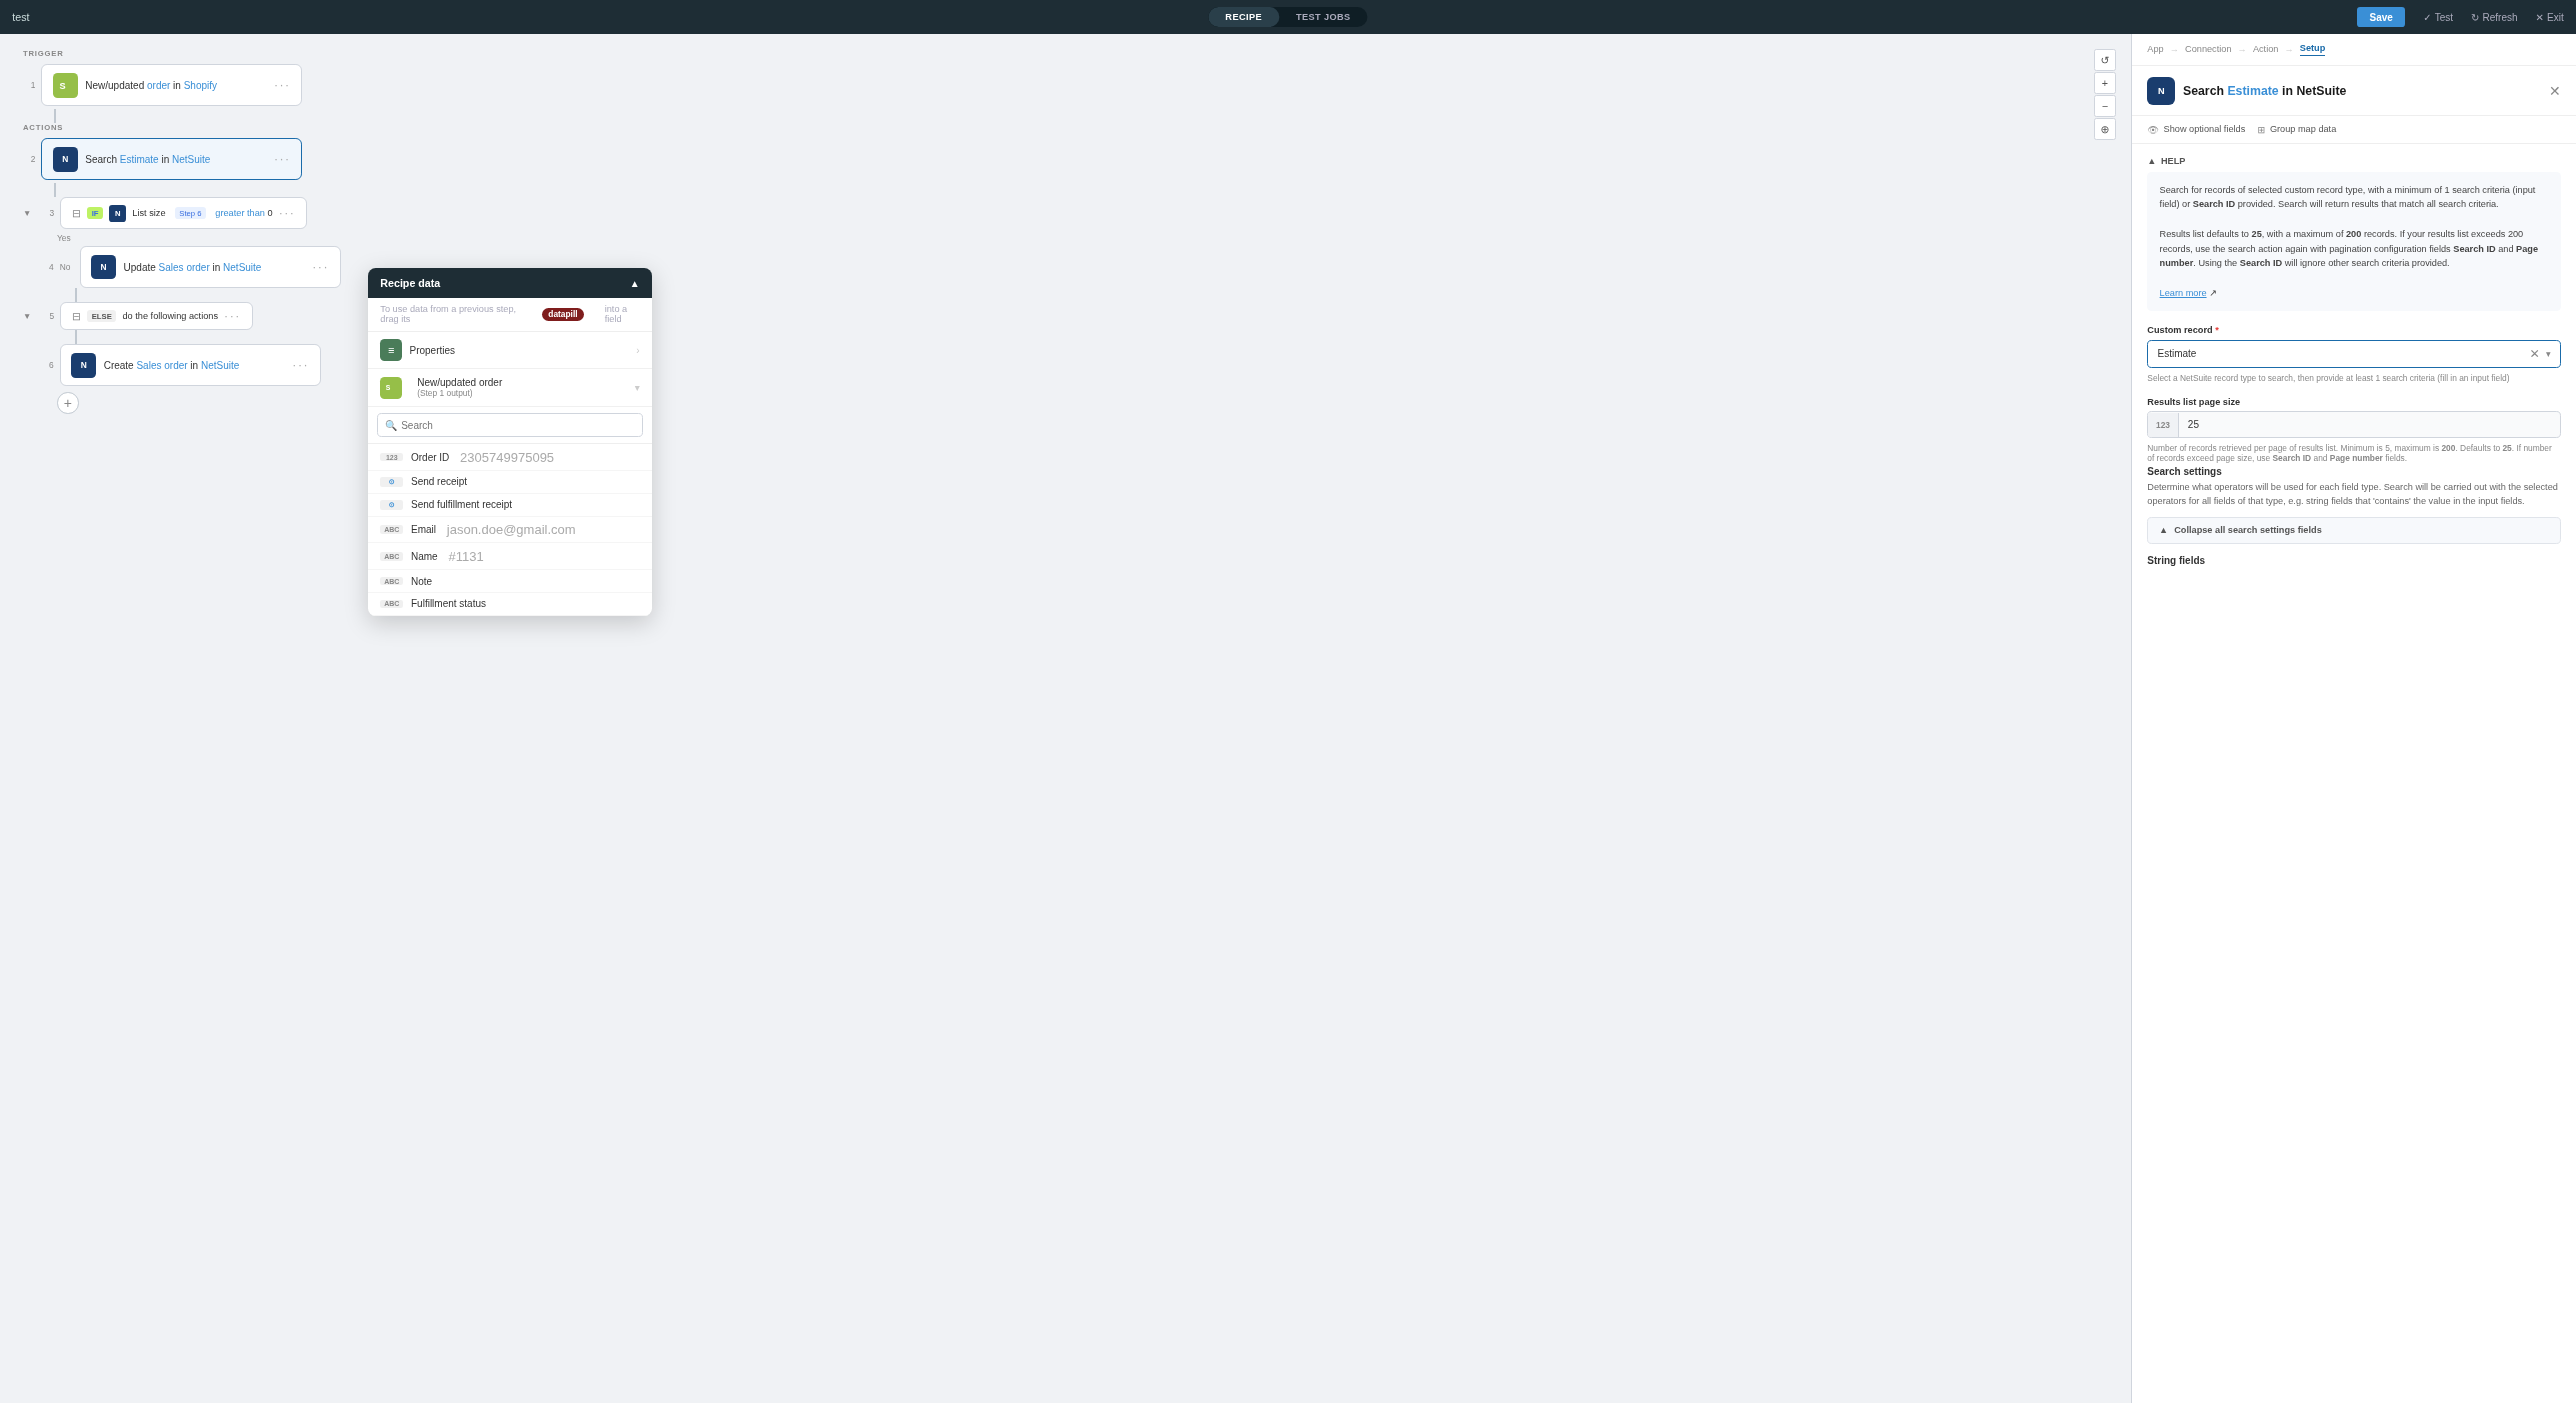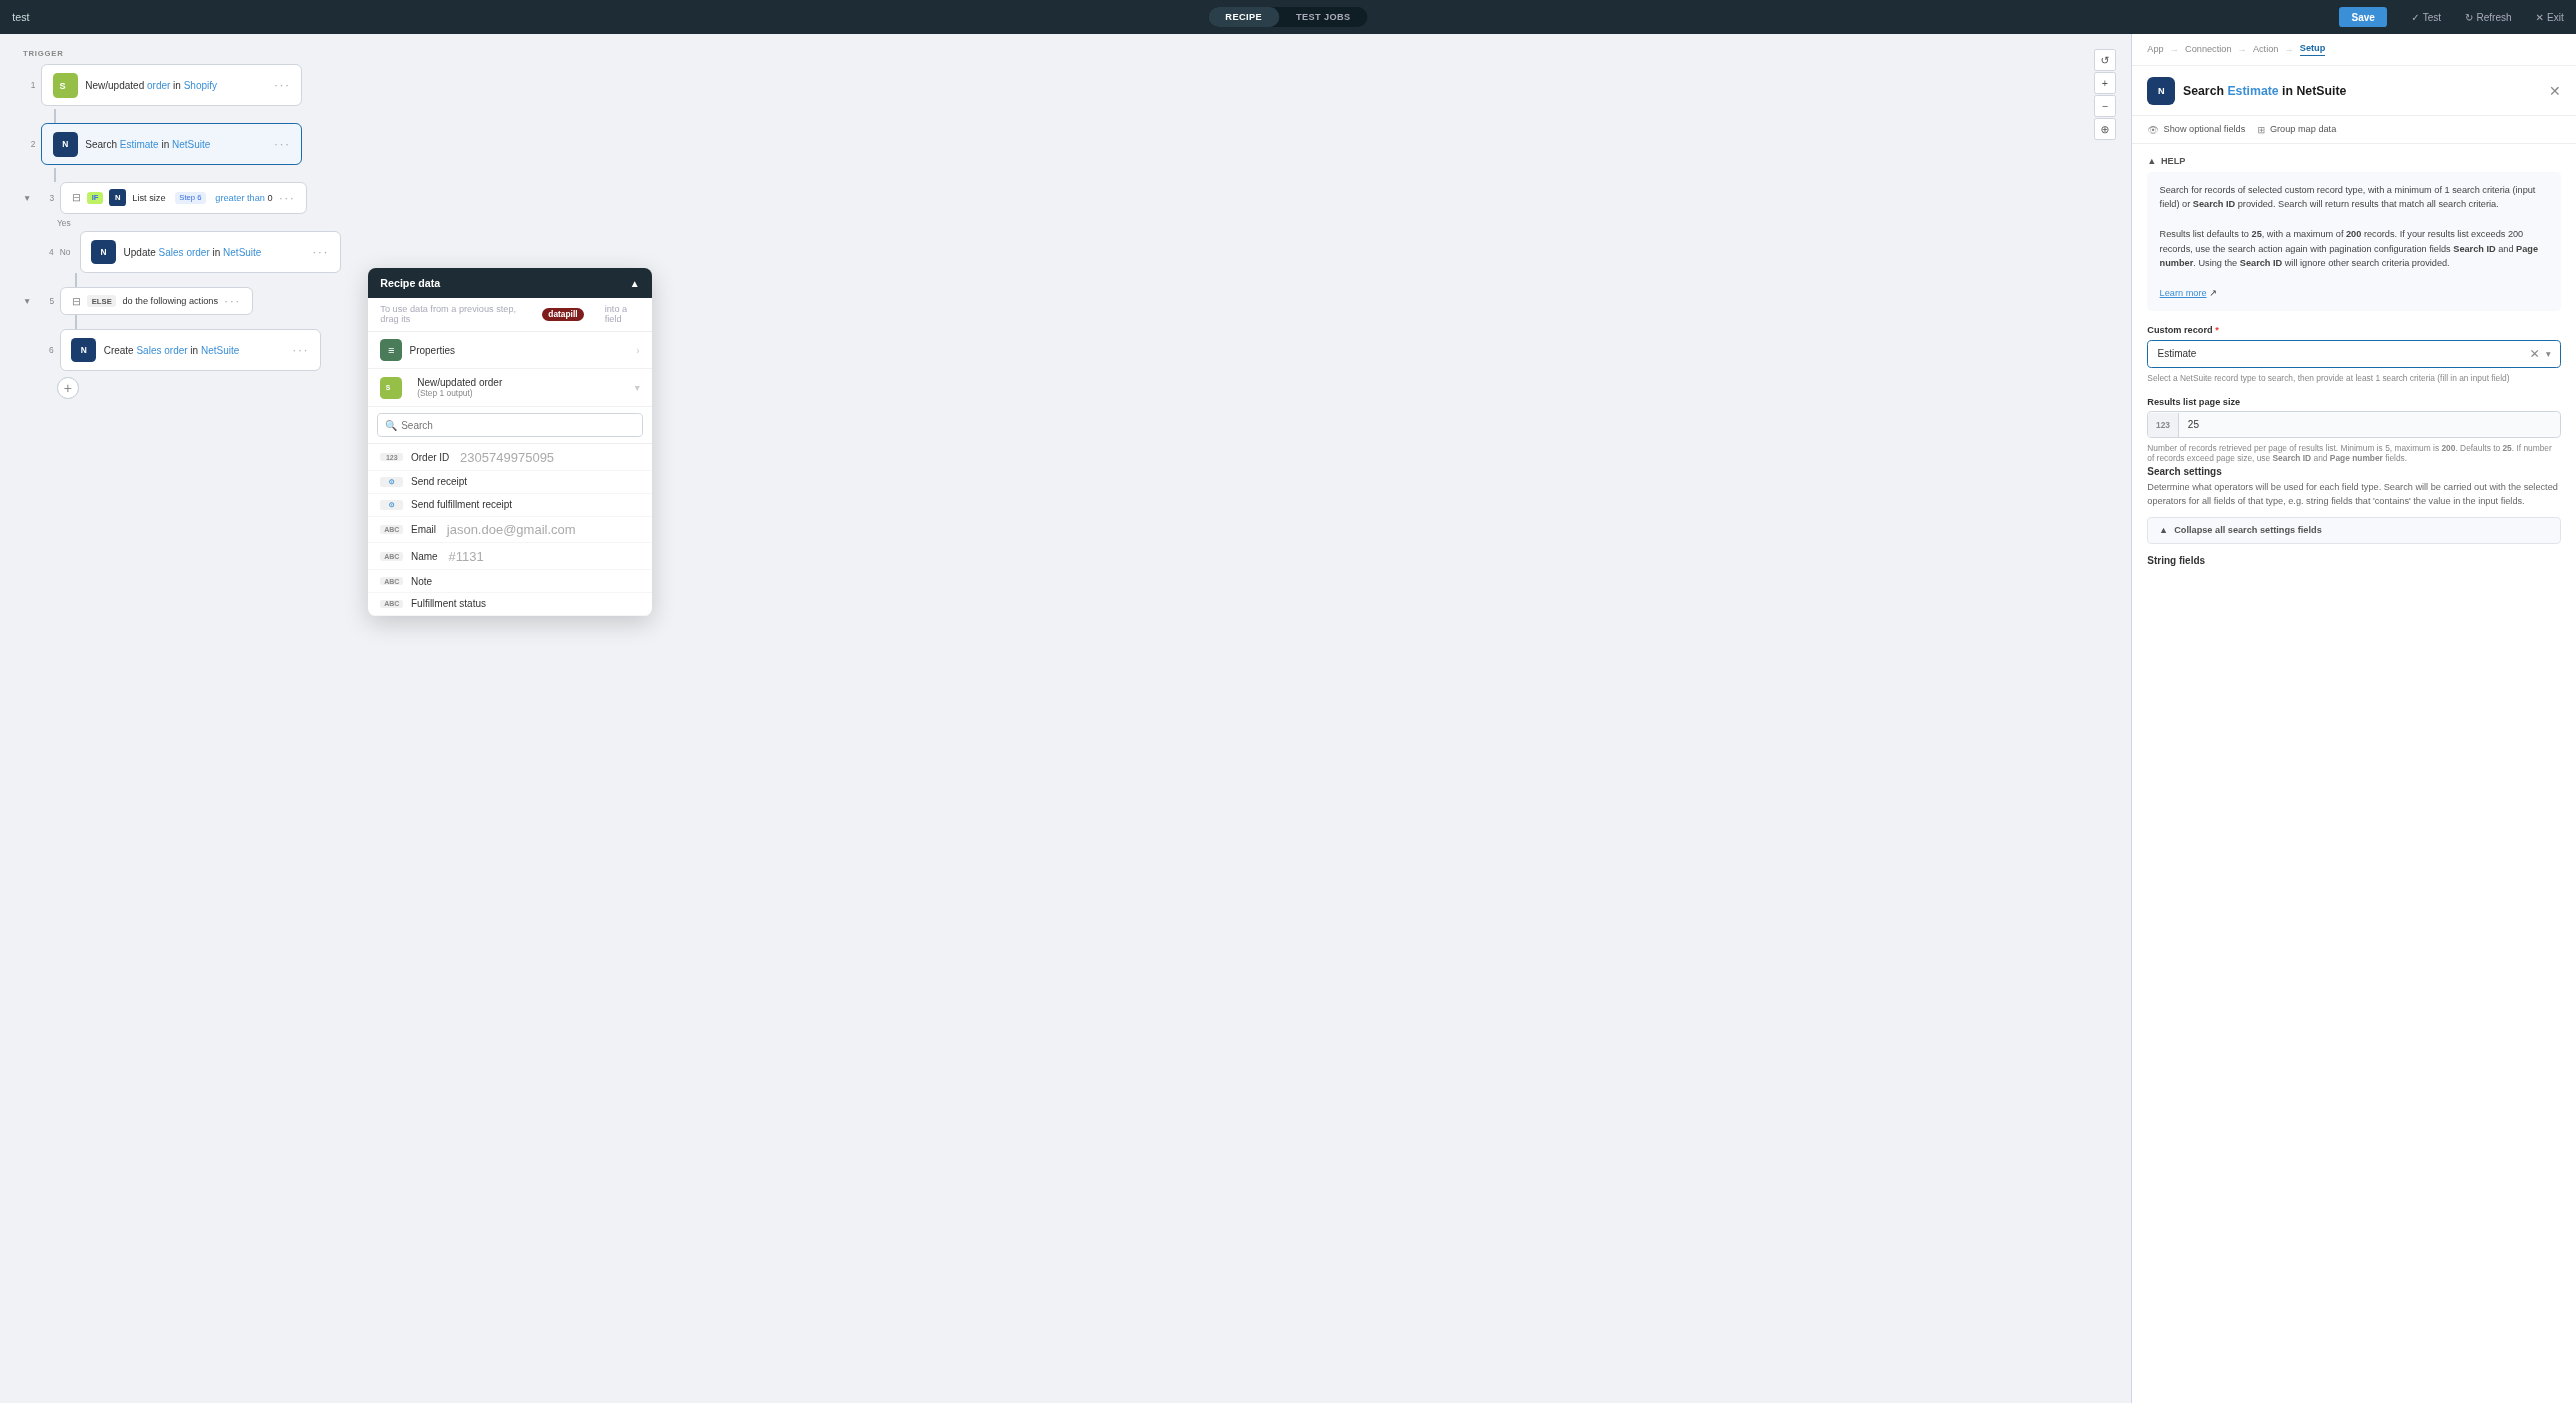--- a/index.html
+++ b/index.html
@@ -48,21 +48,21 @@
     }
     .tab-pill.active {
       background: #2a3f4a;
       color: #fff;
       border-radius: 15.3px;
     }
     .topbar-actions {
       margin-left: auto;
       display: flex;
       align-items: center;
-      gap: 24px;
+      gap: 18px;
     }
     .btn-save {
       background: #3a8fd6;
       color: #fff;
       border: none;
       border-radius: 3.1px;
       padding: 4.6px 12.3px;
       font-size: 10px;
       font-weight: 600;
       cursor: pointer;
@@ -631,20 +631,21 @@
           <span class="step-text">
             New/updated <span class="highlight">order</span> in <span class="highlight">Shopify</span>
           </span>
           <span class="step-more">···</span>
         </div>
       </div>
     </div>
 
     <div class="connector"></div>
 
+    <div class="section-label">ACTIONS</div>
     <div class="step-container">
       <div class="step-row">
         <span class="step-num">2</span>
         <div class="step-card active">
           <div class="step-icon netsuite">N</div>
           <span class="step-text">
             Search <span class="highlight">Estimate</span> in <span class="highlight">NetSuite</span>
           </span>
           <span class="step-more">···</span>
         </div>

